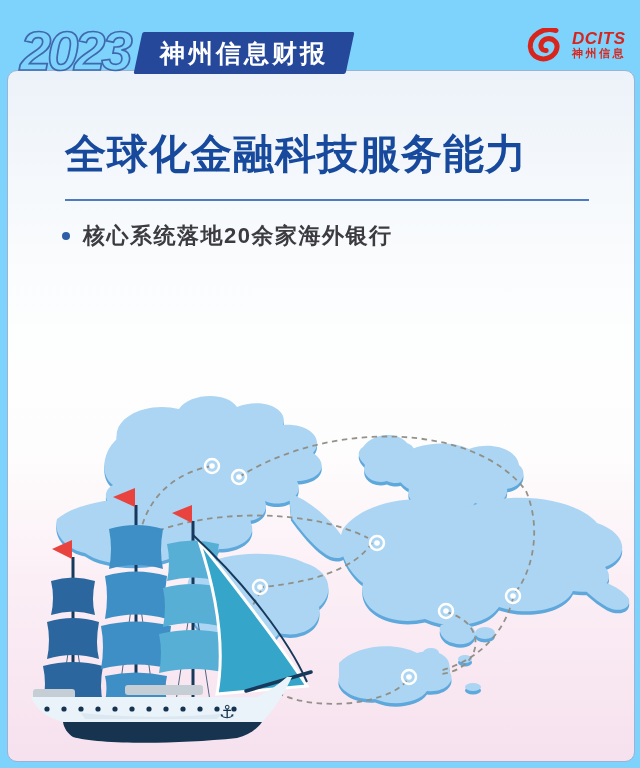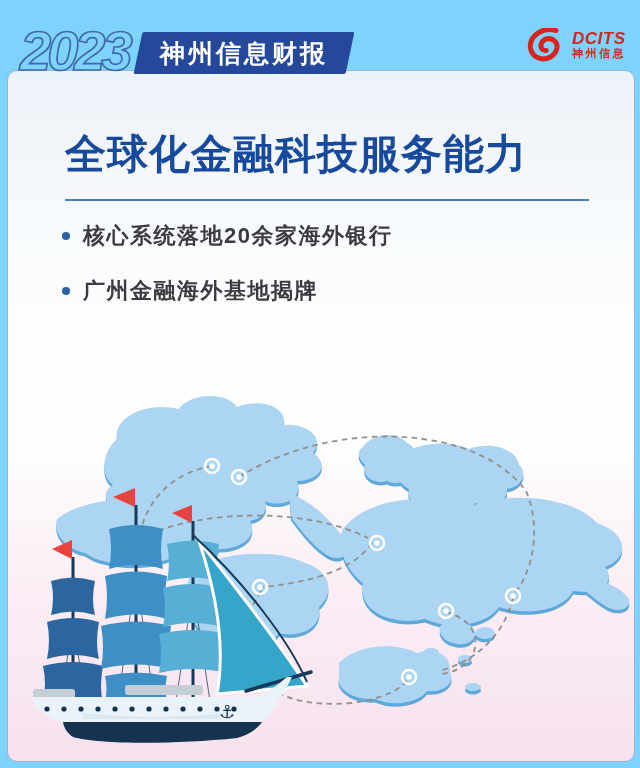--- a/index.html
+++ b/index.html
@@ -63,24 +63,20 @@
 
   <div class="card">
 
     <h1 class="card-title">全球化金融科技服务能力</h1>
     <div class="title-divider"></div>
 
     <ul class="bullets">
       <li class="bullet-row">
         <span class="bullet-dot"></span>
         <span class="bullet-text">核心系统落地20余家海外银行</span>
-      </li>
-      <li class="bullet-row">
-        <span class="bullet-dot"></span>
-        <span class="bullet-text">广州金融海外基地揭牌</span>
       </li>
     </ul>
 
     <svg class="map-svg" width="614" height="380" viewBox="0 0 614 380">
       <defs>
         <path id="ln1" d="M96,58 C92,36 126,20 158,28 C168,12 206,10 216,26 C242,16 268,28 262,44 C288,42 304,58 292,72 C310,84 298,100 276,100 C284,116 262,128 244,120 C250,136 228,146 210,136 C214,150 194,158 180,148 C174,160 152,160 144,150 C122,158 98,148 104,132 C86,128 78,112 92,104 C78,94 82,70 96,58 Z"></path>
         <path id="ln1b" d="M268,112 C290,120 312,140 324,160 C330,172 322,180 310,176 C296,170 280,150 270,136 Z"></path>
         <path id="ln2" d="M342,66 C352,52 376,50 386,62 C398,66 396,82 386,88 C392,98 378,106 366,100 C352,104 340,94 344,84 C336,76 336,70 342,66 Z"></path>
         <path id="ln4" d="M378,76 C392,62 428,58 448,68 C470,60 496,68 498,84 C508,92 500,106 486,108 C488,120 470,128 454,122 C448,132 428,134 418,126 C400,130 384,120 388,108 C376,102 372,88 378,76 Z"></path>
         <path id="ln5" d="M36,138 C60,118 120,112 158,122 C196,114 228,126 230,142 C236,156 220,168 198,168 C192,180 168,186 148,178 C120,188 80,184 64,172 C44,168 32,152 36,138 Z"></path>

